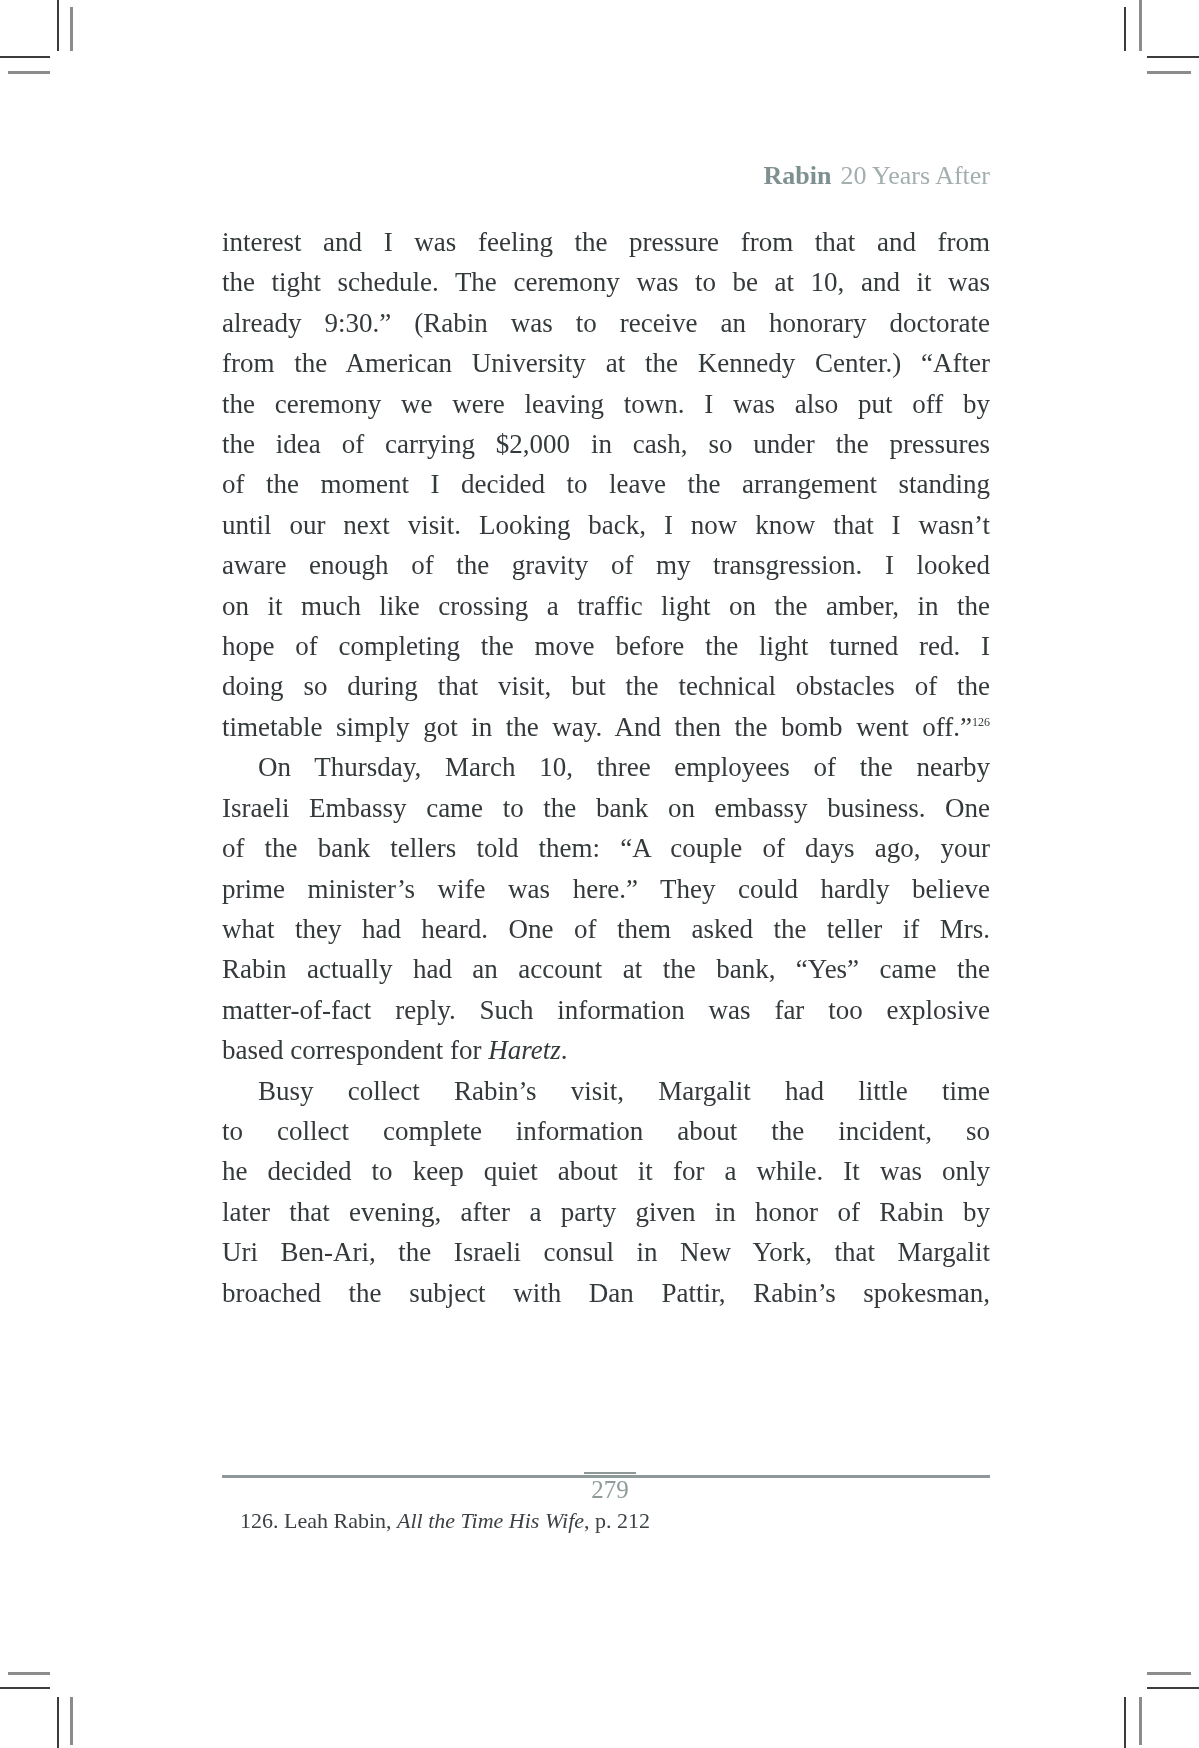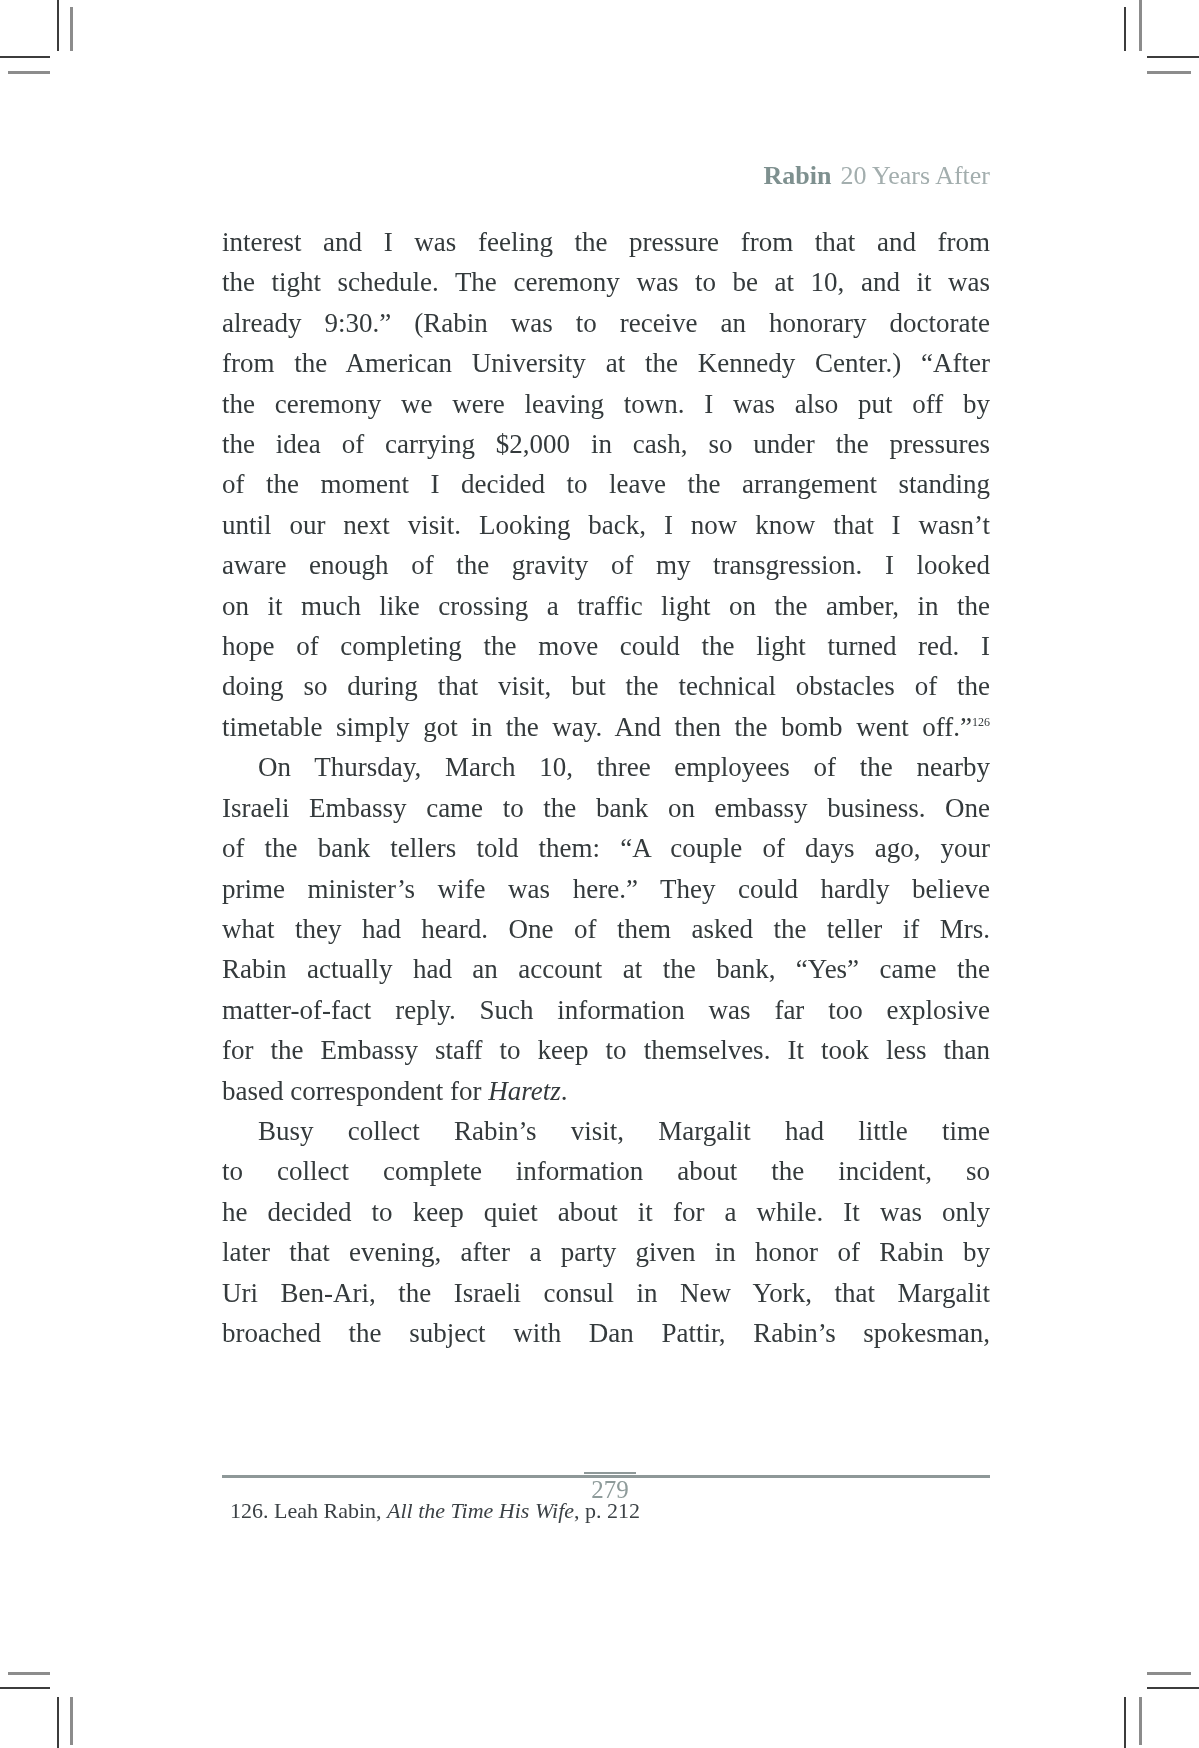--- a/index.html
+++ b/index.html
@@ -35,21 +35,21 @@
   .line.indent { text-indent:36px; }
   .it { font-style:italic; }
   .sup { font-size:12px; vertical-align:super; line-height:0; }
 
   
   .footnote-rule {
     position:absolute; left:222px; top:1475px; width:768px; height:3px;
     background:#8e9898;
   }
   .footnote {
-    position:absolute; left:222px; top:1489px; width:768px; margin:8px;
+    position:absolute; left:222px; top:1489px; width:768px; margin:18px;
     font-size:22px; line-height:28px; color:#3b4145;
   }
 
   
   .folio { position:absolute; left:560px; top:1472px; width:100px; text-align:center; }
   .folio-rule { width:52px; height:2px; background:#8e9898; margin:0 auto; }
   .folio-num { font-size:25px; line-height:30px; color:#8e9b9a; margin-top:1px; }
 </style>
 </head>
 <body>
@@ -84,31 +84,30 @@
       <div class="line"><span>interest and I was feeling the pressure from that and from</span></div>
       <div class="line"><span>the tight schedule. The ceremony was to be at 10, and it was</span></div>
       <div class="line"><span>already 9:30.” (Rabin was to receive an honorary doctorate</span></div>
       <div class="line"><span>from the American University at the Kennedy Center.) “After</span></div>
       <div class="line"><span>the ceremony we were leaving town. I was also put off by</span></div>
       <div class="line"><span>the idea of carrying $2,000 in cash, so under the pressures</span></div>
       <div class="line"><span>of the moment I decided to leave the arrangement standing</span></div>
       <div class="line"><span>until our next visit. Looking back, I now know that I wasn’t</span></div>
       <div class="line"><span>aware enough of the gravity of my transgression. I looked</span></div>
       <div class="line"><span>on it much like crossing a traffic light on the amber, in the</span></div>
-      <div class="line"><span>hope of completing the move could the light turned red. I</span></div>
+      <div class="line"><span>hope of completing the move before the light turned red. I</span></div>
       <div class="line"><span>doing so during that visit, but the technical obstacles of the</span></div>
       <div class="line"><span>timetable simply got in the way. And then the bomb went off.”</span><span class="sup">126</span></div>
       <div class="line indent"><span>On Thursday, March 10, three employees of the nearby</span></div>
       <div class="line"><span>Israeli Embassy came to the bank on embassy business. One</span></div>
       <div class="line"><span>of the bank tellers told them: “A couple of days ago, your</span></div>
       <div class="line"><span>prime minister’s wife was here.” They could hardly believe</span></div>
       <div class="line"><span>what they had heard. One of them asked the teller if Mrs.</span></div>
       <div class="line"><span>Rabin actually had an account at the bank, “Yes” came the</span></div>
       <div class="line"><span>matter-of-fact reply. Such information was far too explosive</span></div>
-      <div class="line"><span>for the Embassy staff to keep to themselves. It took less than</span></div>
       <div class="line flush"><span>based correspondent for </span><span class="it">Haretz</span><span>.</span></div>
       <div class="line indent"><span>Busy collect Rabin’s visit, Margalit had little time</span></div>
       <div class="line"><span>to collect complete information about the incident, so</span></div>
       <div class="line"><span>he decided to keep quiet about it for a while. It was only</span></div>
       <div class="line"><span>later that evening, after a party given in honor of Rabin by</span></div>
       <div class="line"><span>Uri Ben-Ari, the Israeli consul in New York, that Margalit</span></div>
       <div class="line"><span>broached the subject with Dan Pattir, Rabin’s spokesman,</span></div>
     </div>
 
   <div class="footnote-rule"></div>

